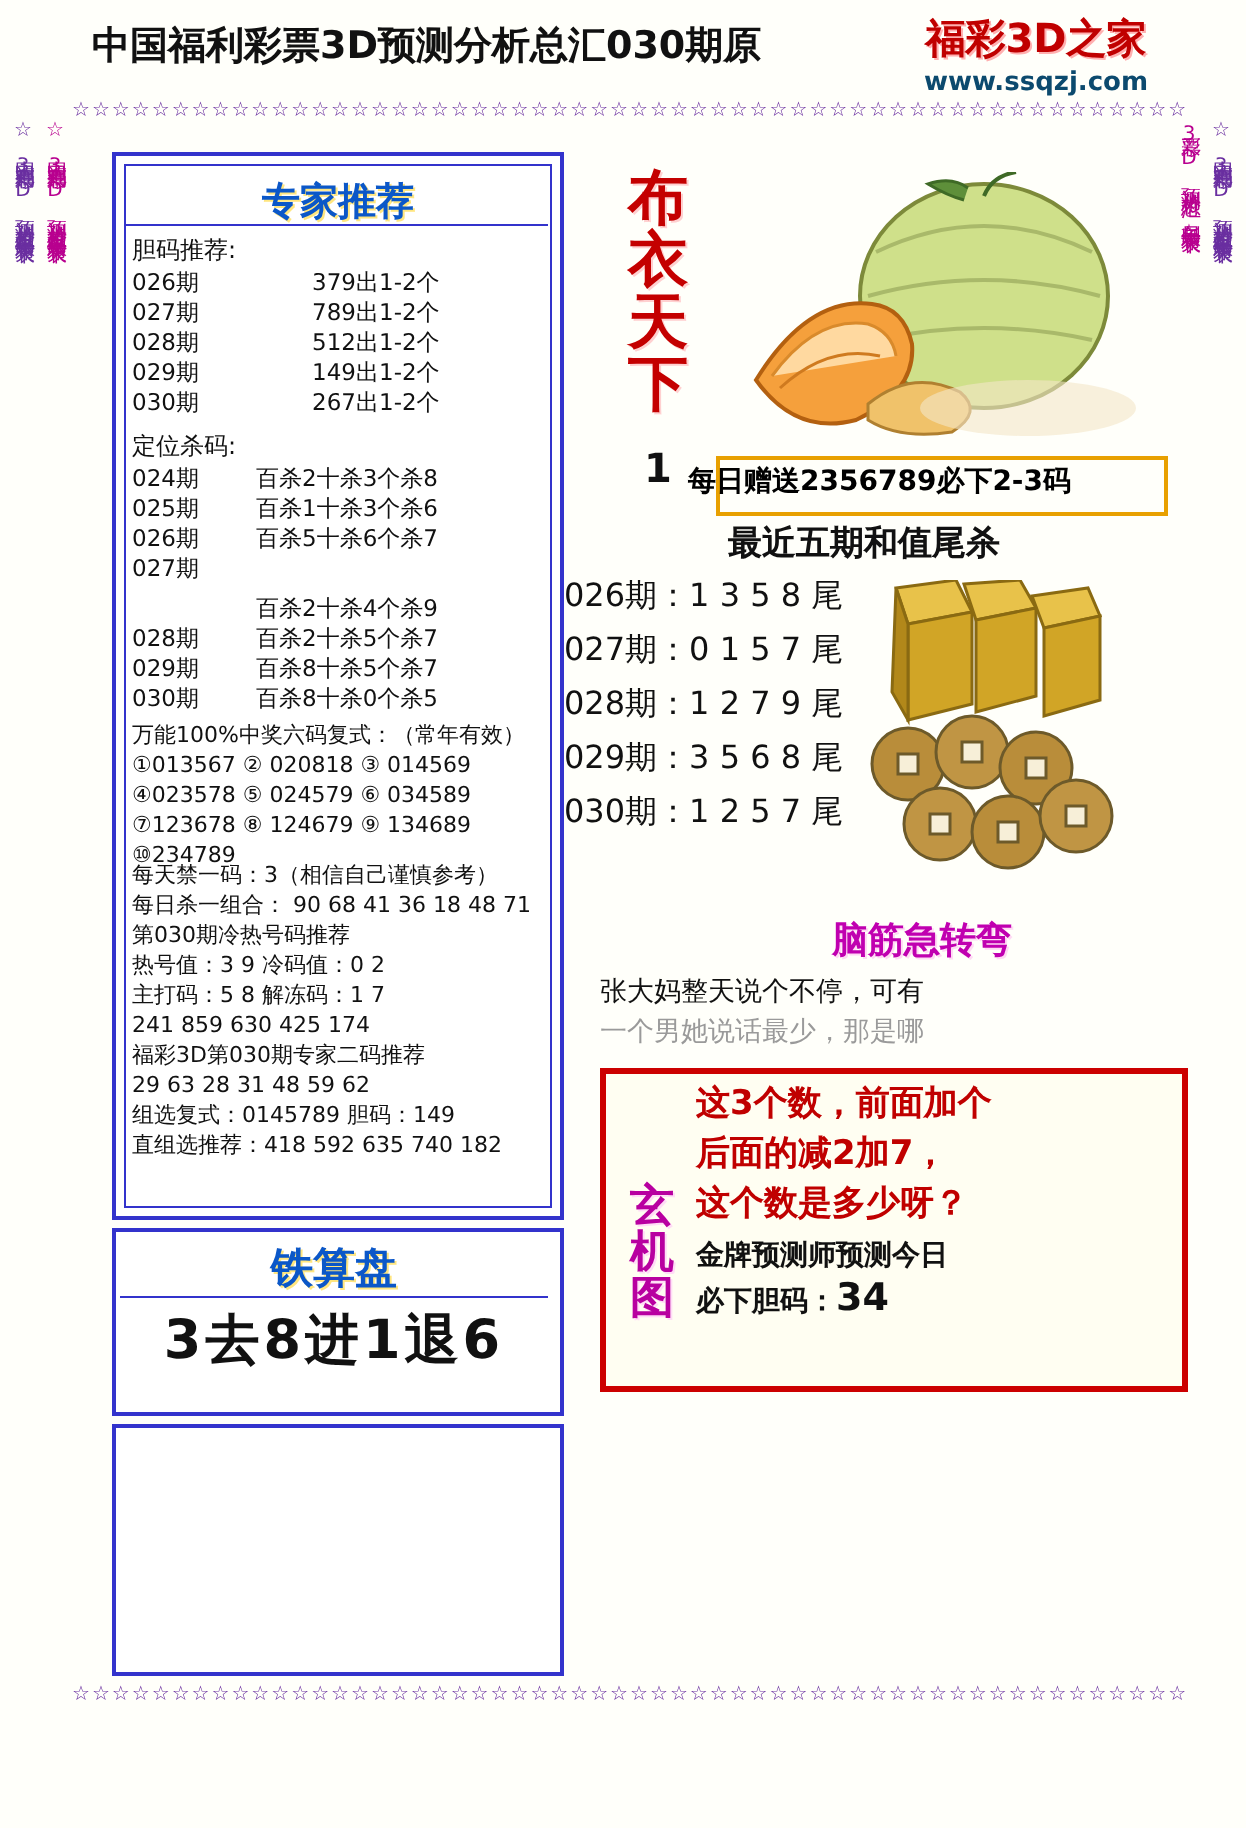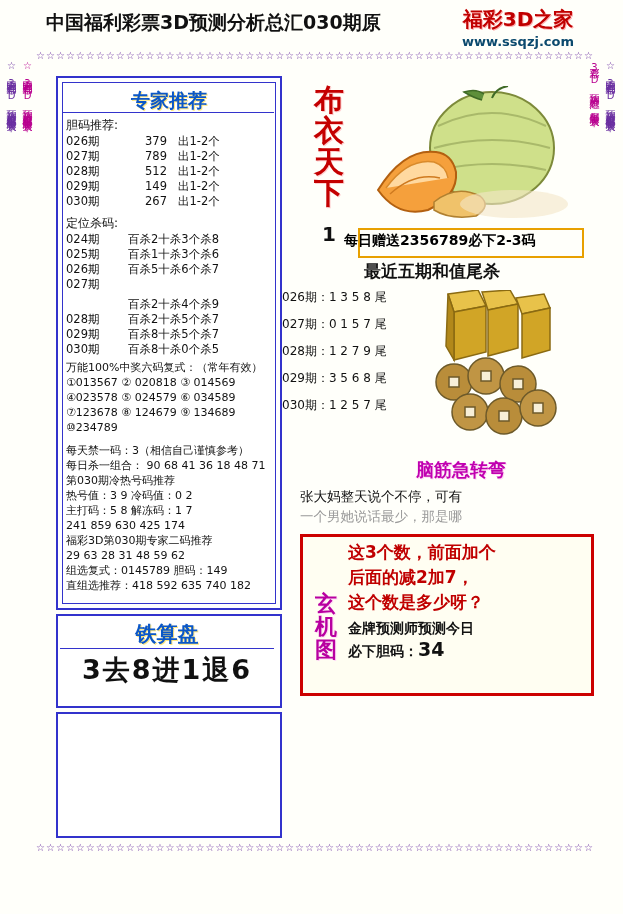--- a/index.html
+++ b/index.html
@@ -80,21 +80,21 @@
     position:absolute;left:62px;top:84px;width:212px;height:28px;
     border-bottom:1px solid #3333cc;
   }
   .lblock{
     position:absolute;left:66px;width:206px;font-size:11.5px;color:#111;
     line-height:15px;
   }
   .lblock .hd{font-size:12px;margin-bottom:1px;}
   .row{display:flex;}
   .row .c1{width:46px;}
-  .row .c2{width:44px;text-align:center;padding-left:22px;}
+  .row .c2{width:44px;text-align:right;padding-left:22px;}
   .row .c3{flex:1;}
   .note{font-size:11px;}
 
   
   .tsp-box{
     position:absolute;left:56px;top:614px;width:222px;height:90px;
     border:2px solid #3333cc;background:#fff;
   }
   .tsp-title{
     position:absolute;left:56px;top:620px;width:222px;text-align:center;
@@ -130,21 +130,21 @@
   .gift-frame{
     position:absolute;left:358px;top:228px;width:222px;height:26px;
     border:2px solid #e8a000;
   }
   .jin5{
     position:absolute;left:282px;top:260px;width:300px;
     font-size:17px;color:#111;text-align:center;font-weight:bold;
   }
   .tail-list{
     position:absolute;left:282px;top:284px;width:150px;
-    font-size:12px;line-height:27px;color:#111;
+    font-size:16px;line-height:27px;color:#111;
   }
   .gold{
     position:absolute;left:420px;top:290px;width:160px;height:150px;
   }
   .brain{
     position:absolute;left:336px;top:458px;width:250px;text-align:center;
     font-size:18px;font-weight:bold;color:#c000b0;
     text-shadow:1px 1px 0 #ffd9f4;
   }
   .brain-txt{
@@ -263,21 +263,21 @@
   </div>
 
   <div class="lblock" style="top:360px;">
     <div class="note">万能100%中奖六码复式：（常年有效）</div>
     <div class="note">①013567   ② 020818  ③  014569</div>
     <div class="note">④023578   ⑤  024579 ⑥  034589</div>
     <div class="note">⑦123678   ⑧ 124679 ⑨ 134689</div>
     <div class="note">⑩234789</div>
   </div>
 
-  <div class="lblock" style="top:443px;">
+  <div class="lblock" style="top:430px;">
     <div class="note">每天禁一码：3（相信自己谨慎参考）</div>
     <div class="note">每日杀一组合：  90 68 41 36 18 48 71</div>
     <div class="note">第030期冷热号码推荐</div>
     <div class="note">热号值：3 9  冷码值：0 2</div>
     <div class="note">主打码：5 8  解冻码：1 7</div>
     <div class="note">241 859 630 425 174</div>
     <div class="note">福彩3D第030期专家二码推荐</div>
     <div class="note">29 63 28 31 48 59 62</div>
     <div class="note">组选复式：0145789 胆码：149</div>
     <div class="note">直组选推荐：418 592 635 740 182</div>

